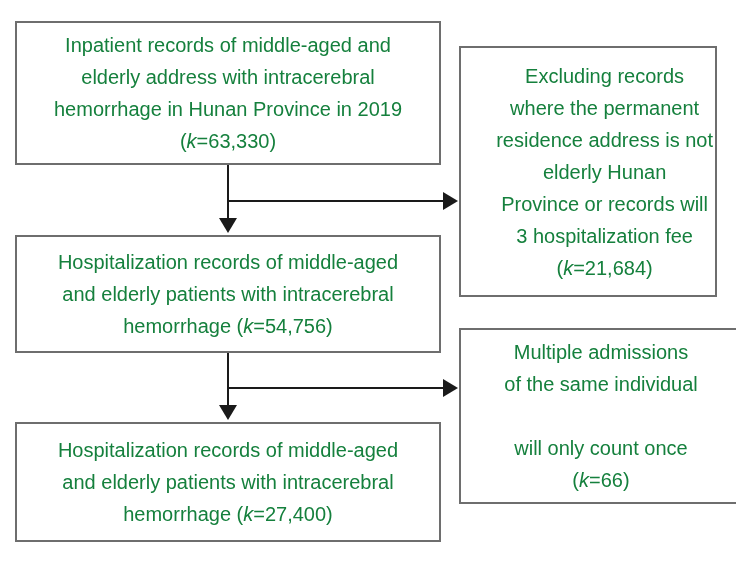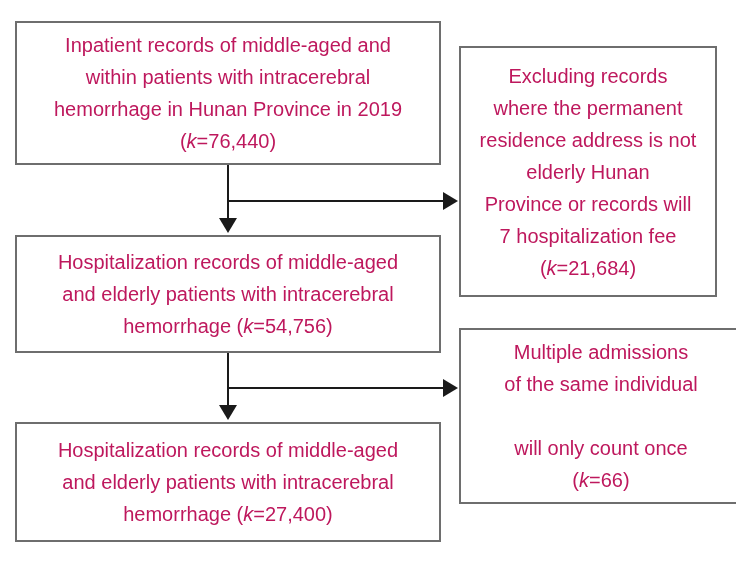--- a/index.html
+++ b/index.html
@@ -13,36 +13,36 @@
     height: 561px;
     background: #ffffff;
     font-family: "Liberation Sans", sans-serif;
     overflow: hidden;
   }
   .fc-box {
     position: absolute;
     box-sizing: border-box;
     border: 2px solid #6e6e6e;
     background: #ffffff;
-    color: #be185d;
+    color: #15803d;
     font-size: 20px;
     line-height: 32px;
     text-align: center;
     display: flex;
     align-items: center;
     justify-content: center;
     padding: 0 6px;
   }
   .fc-box i {
     font-style: italic;
   }
   .box-top    { left: 15px;  top: 21px;  width: 426px; height: 144px; }
   .box-mid    { left: 15px;  top: 235px; width: 426px; height: 118px; }
   .box-bot    { left: 15px;  top: 422px; width: 426px; height: 120px; }
-  .box-excl1  { left: 459px; top: 46px;  width: 258px; height: 251px; padding: 0 2px; }
+  .box-excl1  { left: 459px; top: 46px;  width: 258px; height: 251px; padding: 0 2px; justify-content: flex-end; }
   .box-excl2  { left: 459px; top: 328px; width: 284px; height: 176px; padding: 0 2px; }
 
   .arrow-line {
     position: absolute;
     background: #1a1a1a;
   }
   .v-line { width: 2px; }
   .h-line { height: 2px; }
 
   .arrow-head-down {
@@ -69,25 +69,25 @@
   .v2-head { left: 219px; top: 405px; }
   .h2-line { left: 228px; top: 387px; width: 216px; }
   .h2-head { left: 443px; top: 379px; }
 </style>
 </head>
 <body>
 
 <div class="canvas">
 
   <div class="fc-box box-top">
-    <div><span>Inpatient records of middle-aged and</span><br><span>within patients with intracerebral</span><br><span>hemorrhage in Hunan Province in 2019</span><br><span>(</span><i>k</i><span>=76,440)</span></div>
+    <div><span>Inpatient records of middle-aged and</span><br><span>elderly address with intracerebral</span><br><span>hemorrhage in Hunan Province in 2019</span><br><span>(</span><i>k</i><span>=63,330)</span></div>
   </div>
 
   <div class="fc-box box-excl1">
-    <div><span>Excluding records</span><br><span>where the permanent</span><br><span>residence address is not</span><br><span>elderly Hunan</span><br><span>Province or records will</span><br><span>7 hospitalization fee</span><br><span>(</span><i>k</i><span>=21,684)</span></div>
+    <div><span>Excluding records</span><br><span>where the permanent</span><br><span>residence address is not</span><br><span>elderly Hunan</span><br><span>Province or records will</span><br><span>3 hospitalization fee</span><br><span>(</span><i>k</i><span>=21,684)</span></div>
   </div>
 
   <div class="fc-box box-mid">
     <div><span>Hospitalization records of middle-aged</span><br><span>and elderly patients with intracerebral</span><br><span>hemorrhage (</span><i>k</i><span>=54,756)</span></div>
   </div>
 
   <div class="fc-box box-excl2">
     <div><span>Multiple admissions</span><br><span>of the same individual</span><br><br><span>will only count once</span><br><span>(</span><i>k</i><span>=66)</span></div>
   </div>
 

